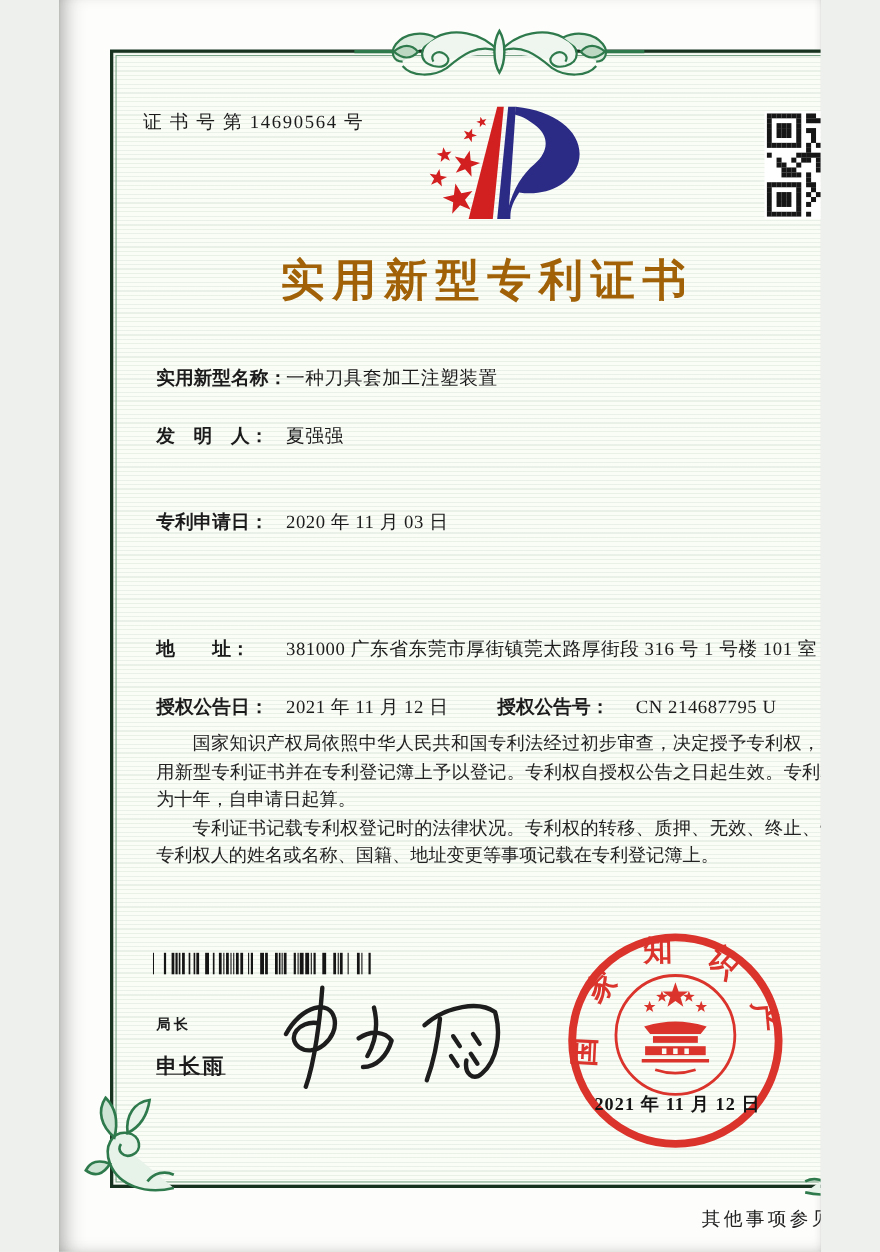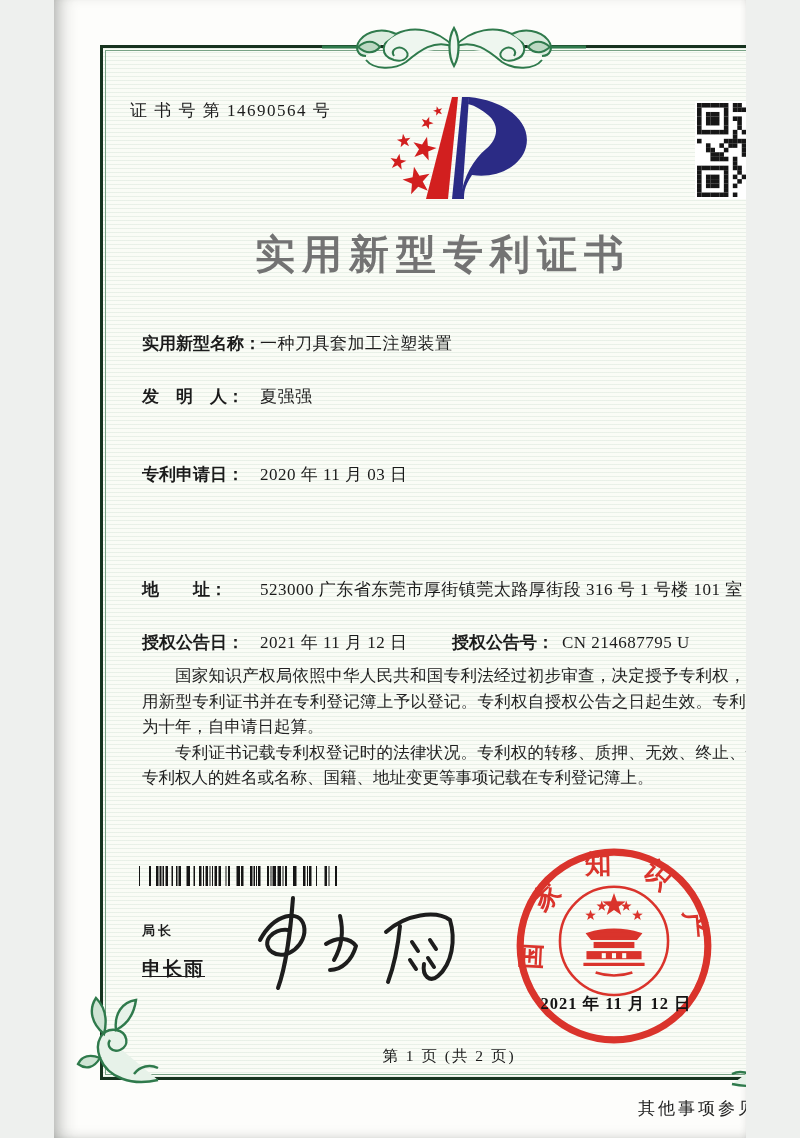--- a/index.html
+++ b/index.html
@@ -22,29 +22,29 @@
        rgba(255,255,255,0) 1px, rgba(255,255,255,0) 4px);
   }
   .frame-inner{position:absolute;inset:2px;border:1px solid #79a386;pointer-events:none;}
   .ornament{position:absolute;}
   
   .cert-no{position:absolute;left:76px;top:99px;font-size:17px;letter-spacing:1.5px;font-weight:500;}
   .logo{position:absolute;left:314px;top:89px;width:188px;height:128px;}
   .qr{position:absolute;left:641px;top:101px;width:94px;height:94px;background:#fff;padding:2px;}
   .title{
     position:absolute;left:46px;top:227px;width:686px;text-align:center;
-    font-size:40px;font-weight:700;letter-spacing:7px;color:#737373;
+    font-size:40px;font-weight:700;letter-spacing:7px;color:#a16207;
   }
   
   .row{position:absolute;left:88px;width:660px;font-size:17px;line-height:27px;}
   .flabel{display:inline-block;width:118px;font-weight:600;white-space:nowrap;}
   .fvalue{font-weight:400;letter-spacing:.5px;}
   .addr-value{display:inline-block;vertical-align:top;width:600px;margin-left:-82px;text-indent:82px;}
   .pair2{position:absolute;left:310px;top:0;}
-  .pair2 .flabel{width:auto;margin-right:8px;}
+  .pair2 .flabel{width:auto;margin-right:24px;}
   
   .legal{
     position:absolute;left:88px;top:663px;width:654px;
     font-size:16.5px;line-height:25.5px;text-align:justify;color:#222;
   }
   .legal p{margin:0;text-indent:2em;}
   
   .barcode{position:absolute;left:85px;top:866px;width:206px;height:20px;}
   .signer-title{position:absolute;left:88px;top:922px;font-size:13px;letter-spacing:3px;font-weight:600;}
   .signer-name{position:absolute;left:88px;top:956px;font-size:19px;letter-spacing:2px;font-weight:600;text-decoration:underline;}
@@ -343,21 +343,21 @@
   <div class="row" style="top:383px">
     <span class="flabel">发　明　人：</span><span class="fvalue">夏强强</span>
   </div>
   <div class="row" style="top:330px">
     <span class="flabel">实用新型名称：</span><span class="fvalue">一种刀具套加工注塑装置</span>
   </div>
   <div class="row" style="top:461px">
     <span class="flabel">专利申请日：</span><span class="fvalue">2020 年 11 月 03 日</span>
   </div>
   <div class="row" style="top:576px">
-    <span class="flabel">地　　址：</span><span class="fvalue addr-value">523000 广东省东莞市厚街镇莞太路厚街段 316 号 1 号楼 101 室</span>
+    <span class="flabel">地　　址：</span><span class="fvalue addr-value">381000 广东省东莞市厚街镇莞太路厚街段 316 号 1 号楼 101 室</span>
   </div>
   <div class="row" style="top:629px">
     <span class="flabel">授权公告日：</span><span class="fvalue">2021 年 11 月 12 日</span>
     <span class="pair2">
       <span class="flabel">授权公告号：</span><span class="fvalue">CN 214687795 U</span>
     </span>
   </div>
 
   <div class="legal">
     <p>国家知识产权局依照中华人民共和国专利法经过初步审查，决定授予专利权，颁发实用新型专利证书并在专利登记簿上予以登记。专利权自授权公告之日起生效。专利权期限为十年，自申请日起算。</p>
@@ -450,17 +450,16 @@
       <g fill="#fafcf6" stroke="none">
         <rect x="88" y="107" width="4" height="5"></rect>
         <rect x="98" y="107" width="4" height="5"></rect>
         <rect x="108" y="107" width="4" height="5"></rect>
       </g>
     </g>
   </svg>
 
   <div class="seal-date">2021 年 11 月 12 日</div>
 
-  <div class="page-indicator">第 1 页 (共 2 页)</div>
 
   <div class="back-note">其他事项参见背面</div>
 
 </div>
 
 </body></html>

